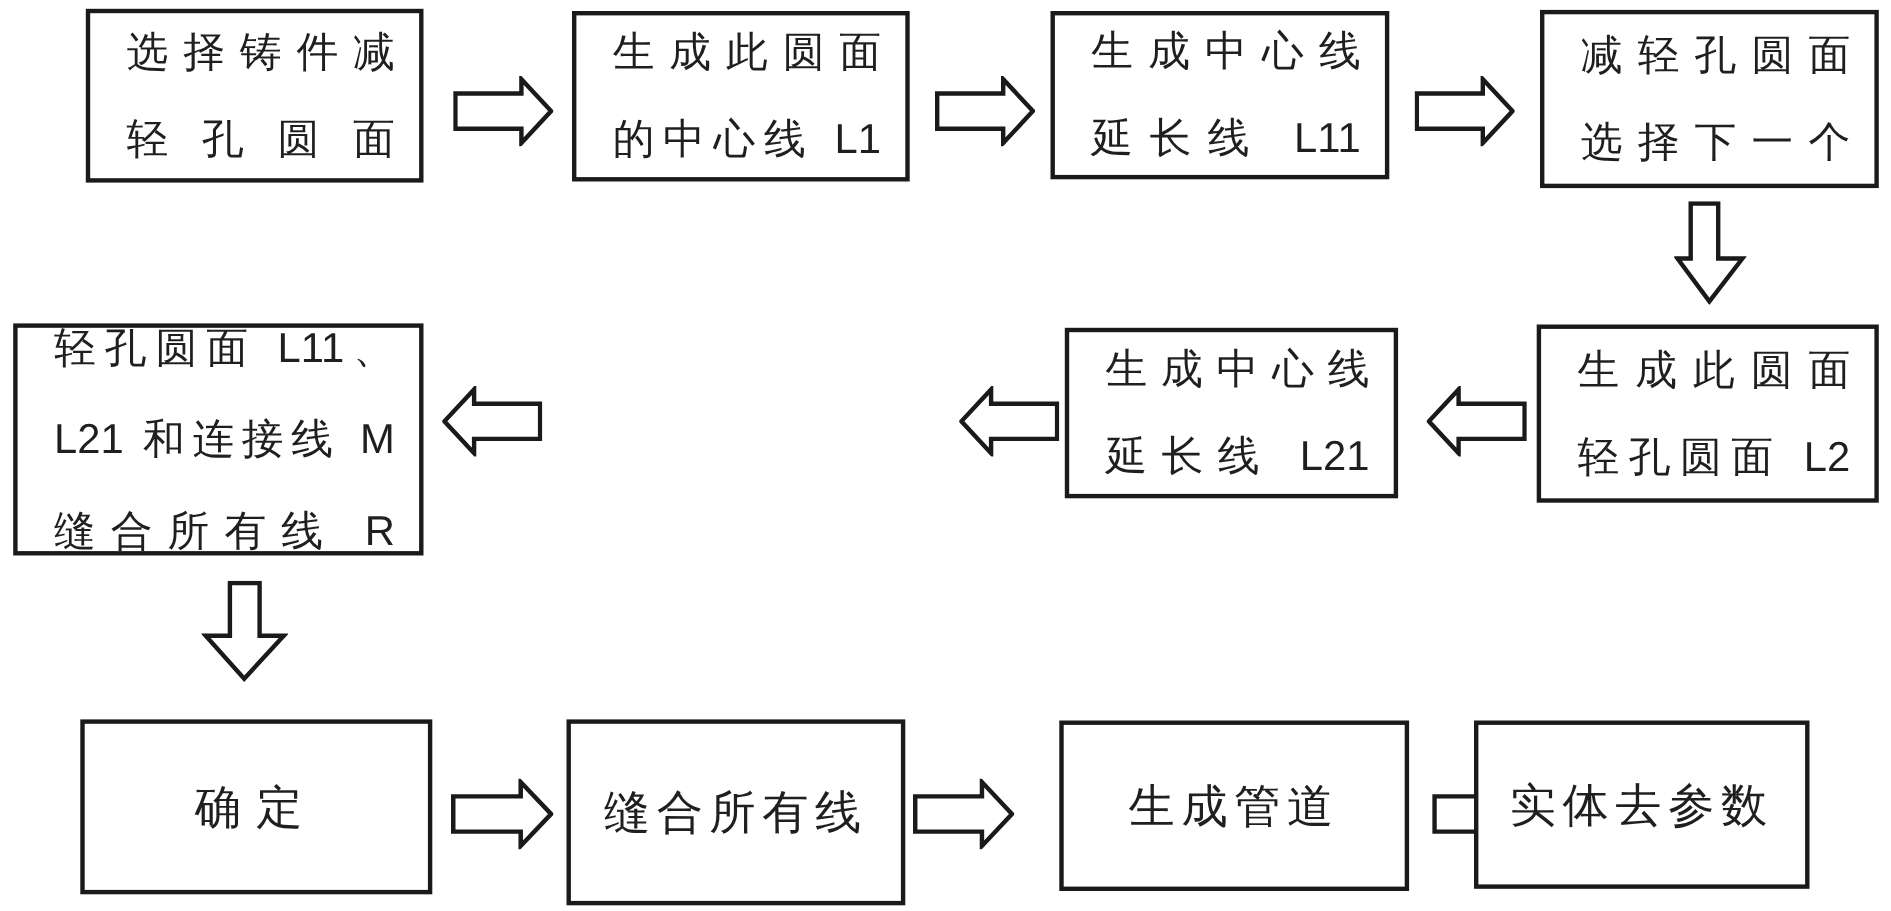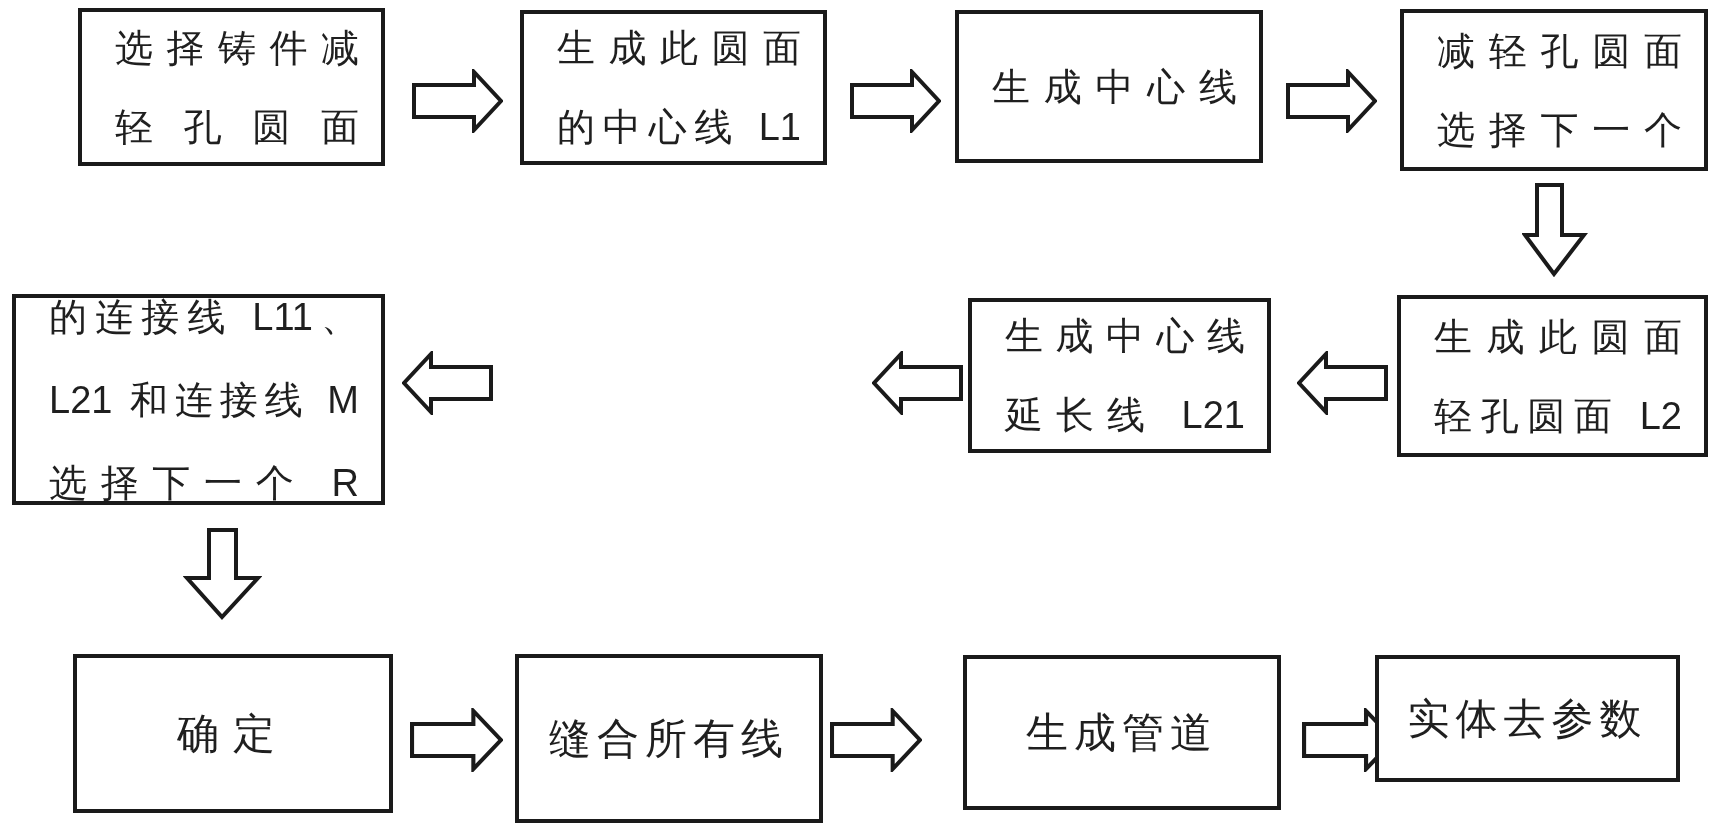--- a/index.html
+++ b/index.html
@@ -74,20 +74,21 @@
     <span class="ln">生成此圆面</span>
     <span class="ln">的中心线 L1</span>
   </div>
 
   <svg class="arrow" style="left:850px; top:69px" width="91" height="64" viewBox="0 0 91 64" preserveAspectRatio="none">
     <polygon points="2,16 62,16 62,3 89,32 62,61 62,48 2,48"></polygon>
   </svg>
 
   <div class="box multiline" style="left:955px; top:10px; width:308px; height:153px">
     <span class="ln">生成中心线</span>
+    <span class="ln">延长线 L11</span>
   </div>
 
   <svg class="arrow" style="left:1286px; top:69px" width="91" height="64" viewBox="0 0 91 64" preserveAspectRatio="none">
     <polygon points="2,16 62,16 62,3 89,32 62,61 62,48 2,48"></polygon>
   </svg>
 
   <div class="box multiline" style="left:1400px; top:9px; width:308px; height:162px">
     <span class="ln">减轻孔圆面</span>
     <span class="ln">选择下一个</span>
   </div>
@@ -113,23 +114,23 @@
   <svg class="arrow" style="left:872px; top:351px" width="91" height="64" viewBox="0 0 91 64" preserveAspectRatio="none">
     <polygon points="89,16 29,16 29,3 2,32 29,61 29,48 89,48"></polygon>
   </svg>
 
 
   <svg class="arrow" style="left:402px; top:351px" width="91" height="64" viewBox="0 0 91 64" preserveAspectRatio="none">
     <polygon points="89,16 29,16 29,3 2,32 29,61 29,48 89,48"></polygon>
   </svg>
 
   <div class="box multiline three" style="left:12px; top:294px; width:373px; height:211px">
-    <span class="ln">的连接线 L11、</span>
+    <span class="ln">轻孔圆面 L11、</span>
     <span class="ln">L21 和连接线 M</span>
-    <span class="ln">选择下一个 R</span>
+    <span class="ln">缝合所有线 R</span>
   </div>
 
   <svg class="arrow" style="left:183px; top:528px" width="79" height="92" viewBox="0 0 79 92" preserveAspectRatio="none">
     <polygon points="26,2 53,2 53,50 75,50 39,89 4,50 26,50"></polygon>
   </svg>
 
   <div class="box single" style="left:73px; top:654px; width:320px; height:159px">
     <span class="ln wide">确定</span>
   </div>
 
@@ -146,17 +147,17 @@
   </svg>
 
   <div class="box single" style="left:963px; top:655px; width:318px; height:155px">
     <span class="ln">生成管道</span>
   </div>
 
   <svg class="arrow" style="left:1302px; top:708px" width="94" height="64" viewBox="0 0 91 64" preserveAspectRatio="none">
     <polygon points="2,16 62,16 62,3 89,32 62,61 62,48 2,48"></polygon>
   </svg>
 
-  <div class="box single" style="left:1375px; top:655px; width:305px; height:127px">
+  <div class="box single" style="left:1340px; top:655px; width:305px; height:153px">
     <span class="ln">实体去参数</span>
   </div>
 
 </div>
 
 </body></html>

